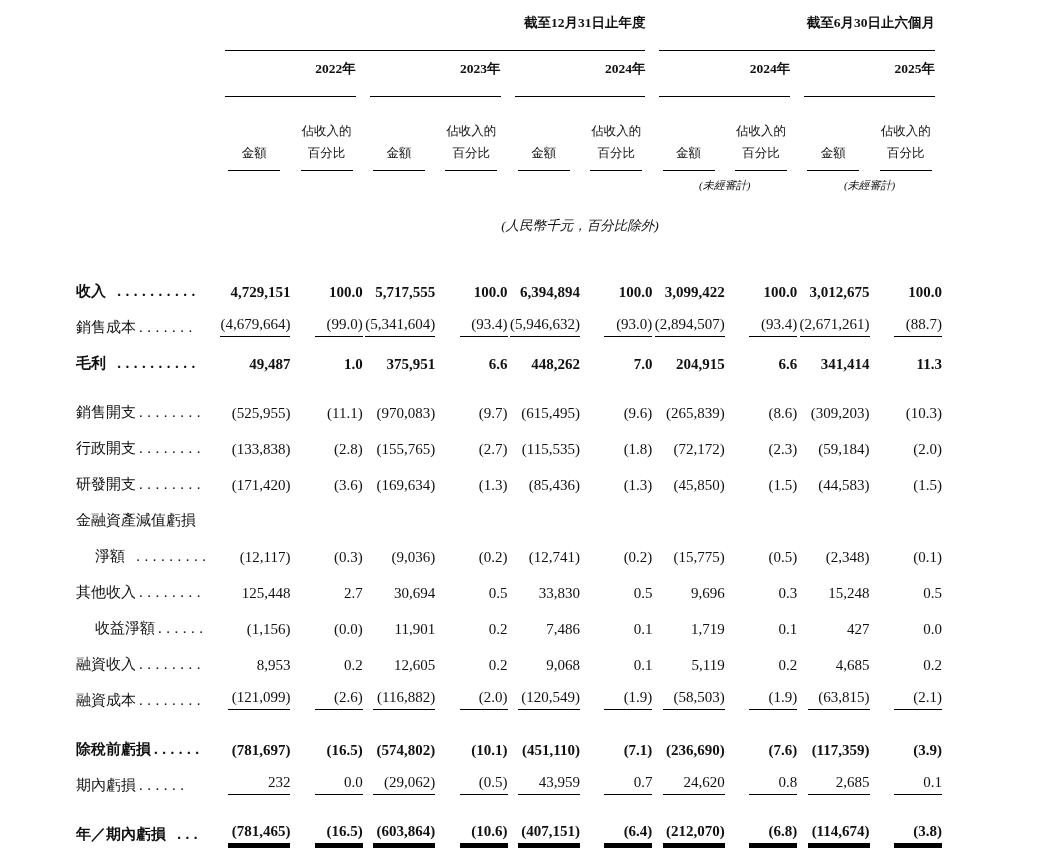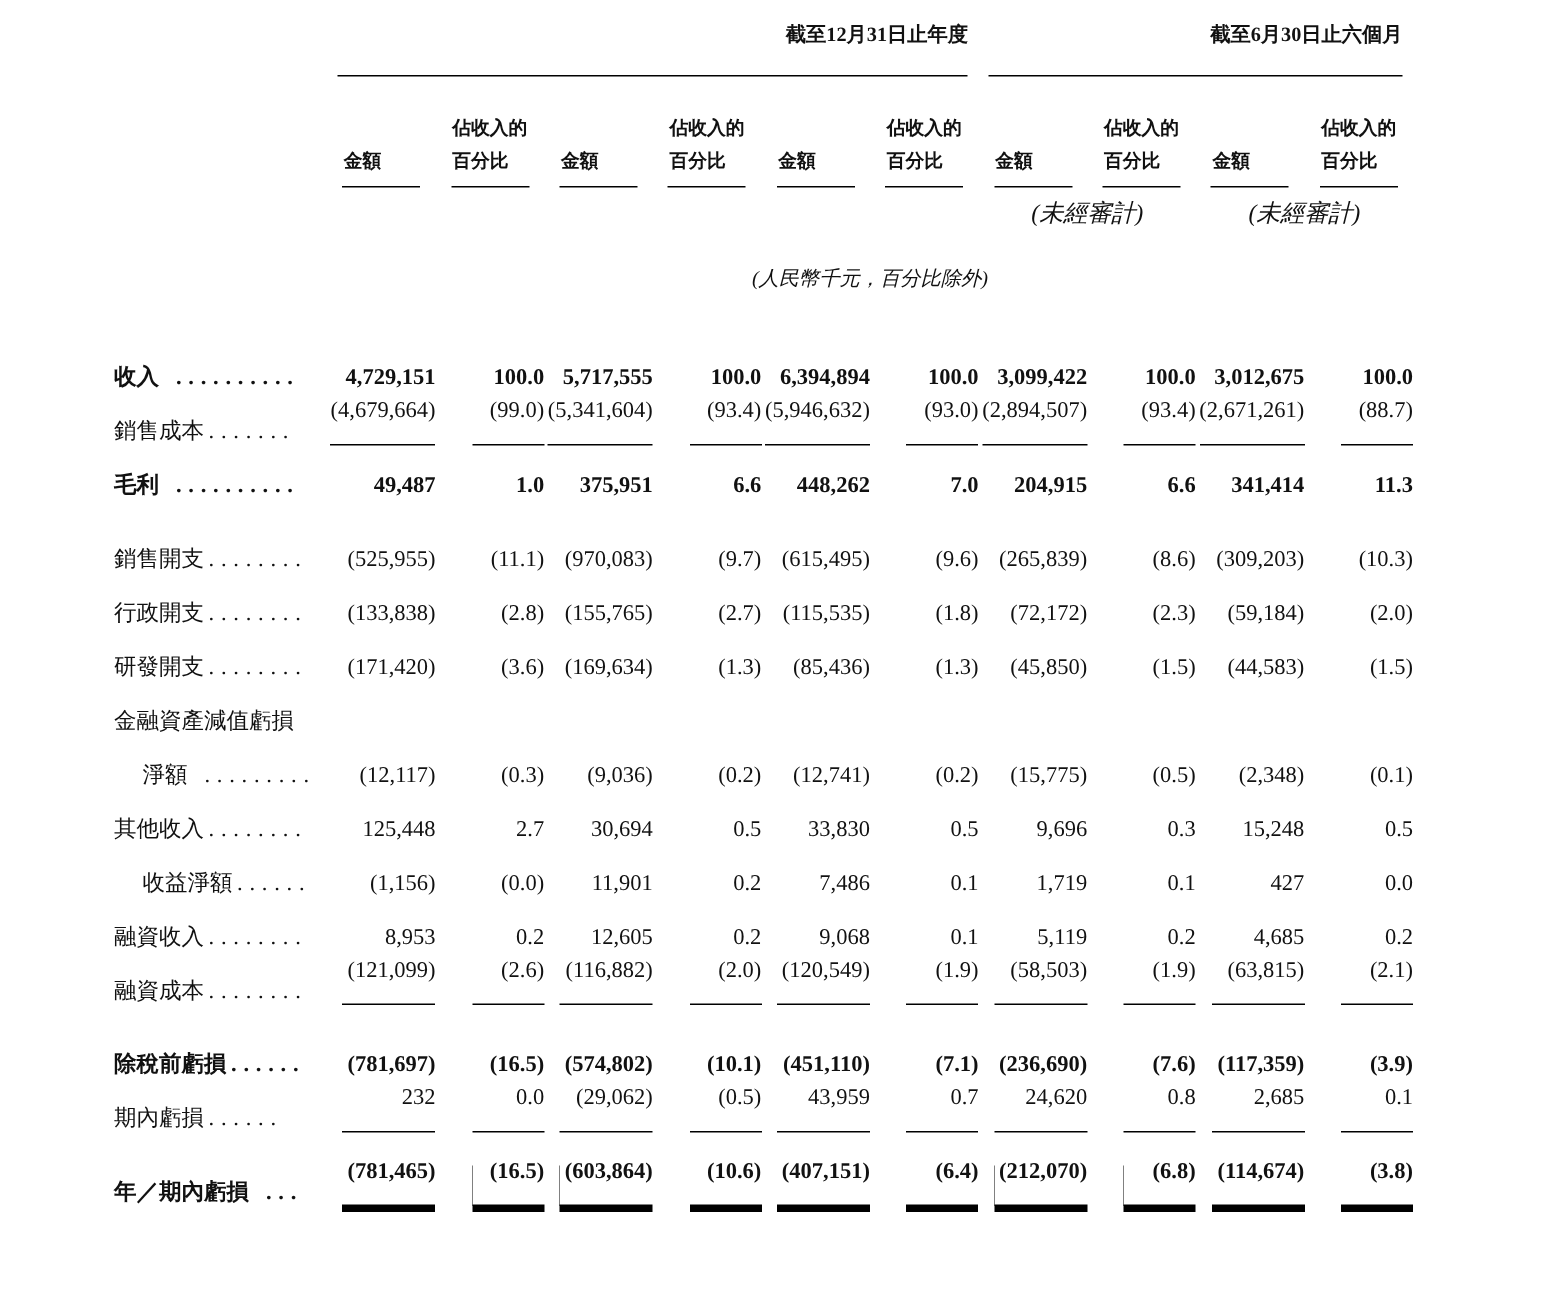--- a/index.html
+++ b/index.html
@@ -18,33 +18,33 @@
   td{padding:0;vertical-align:bottom;}
   
   .grp{
     border-bottom:1.5px solid #000;text-align:right;font-weight:700;
     font-size:13.5px;padding-bottom:18px;margin:0 7px;white-space:nowrap;
   }
   tr.h-period td{padding-top:6px;}
   tr.h-years td{padding-top:9px;}
   .subcell{height:74px;display:flex;align-items:flex-end;justify-content:center;}
   .subbox{
-    border-bottom:1.5px solid #000;min-width:50px;
-    font-weight:700;font-size:12.5px;line-height:1.75;padding:0 1px 5px;
+    border-bottom:1.5px solid #000;min-width:50px;text-align:center;
+    font-weight:400;font-size:12.5px;line-height:1.75;padding:0 1px 5px;
     white-space:nowrap;
   }
-  .unaud{text-align:center;font-style:italic;font-size:16px;padding-top:7px;white-space:nowrap;}
+  .unaud{text-align:center;font-style:italic;font-size:11px;padding-top:7px;white-space:nowrap;}
   .note{text-align:center;font-style:italic;font-size:13.5px;padding:24px 0 30px;white-space:nowrap;}
   
   tbody td{font-size:15px;height:36px;}
   .lblcell{white-space:nowrap;font-size:15px;}
   .lblcell.indent{padding-left:19px;}
   .dots{letter-spacing:4.5px;padding-left:3px;}
   .num{text-align:right;white-space:nowrap;}
-  .u{display:inline-block;border-bottom:1.5px solid #000;padding-bottom:13px;text-align:right;}
+  .u{display:inline-block;border-bottom:1.5px solid #000;padding-bottom:3px;text-align:right;}
   td.amt .u{min-width:62px;}
   td.pct .u{min-width:48px;}
   .uu{box-shadow:0 4px 0 #000;}
   tr.bold td{font-weight:700;}
   tr.spacer td{padding-top:13px;}
 </style>
 </head>
 <body>
 
 <div class="sheet">
@@ -65,20 +65,38 @@
     <thead>
       <tr class="h-period">
         <td></td>
         <td colspan="6">
           <div class="grp">截至12月31日止年度</div>
         </td>
         <td colspan="4">
           <div class="grp">截至6月30日止六個月</div>
         </td>
       </tr>
+      <tr class="h-years">
+        <td></td>
+        <td colspan="2">
+            <div class="grp">2022年</div>
+          </td>
+        <td colspan="2">
+            <div class="grp">2023年</div>
+          </td>
+        <td colspan="2">
+            <div class="grp">2024年</div>
+          </td>
+        <td colspan="2">
+            <div class="grp">2024年</div>
+          </td>
+        <td colspan="2">
+            <div class="grp">2025年</div>
+          </td>
+      </tr>
       <tr class="h-sub">
         <td></td>
         <td>
             <div class="subcell">
               <span class="subbox">金額</span>
             </div>
           </td>
         <td>
             <div class="subcell">
               <span class="subbox"><span>佔收入的</span><br><span>百分比</span></span>

